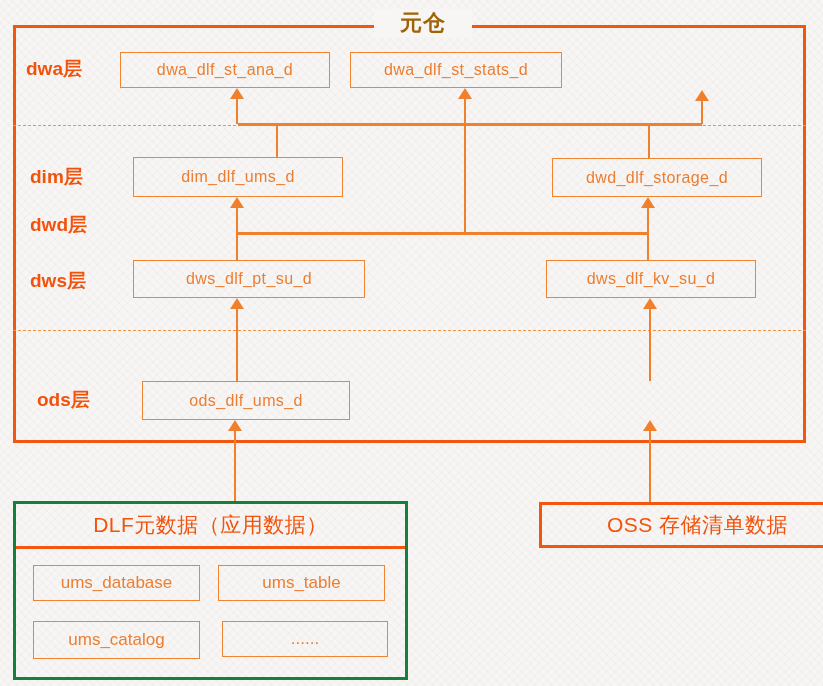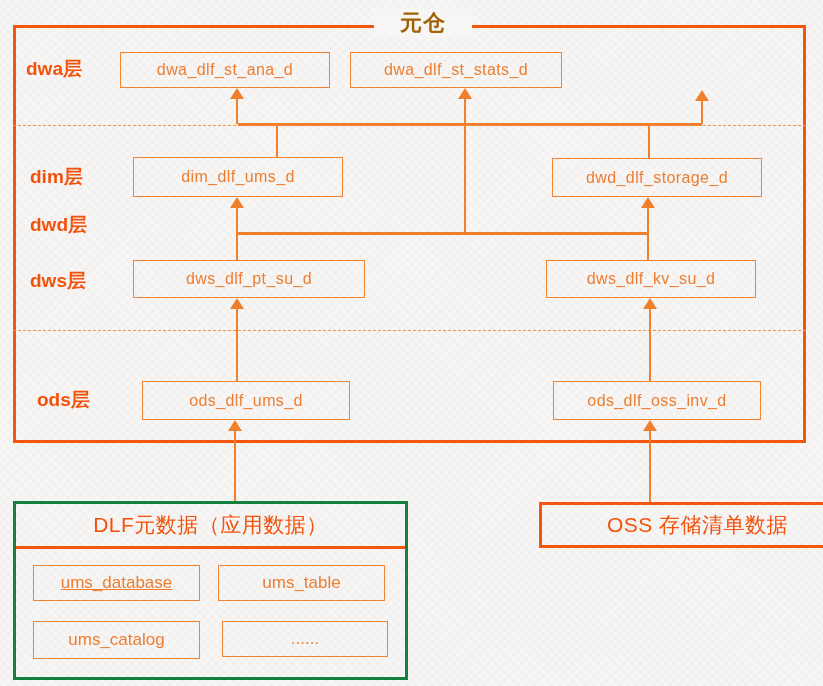--- a/index.html
+++ b/index.html
@@ -88,21 +88,21 @@
   .dlf-title{
     height:42px;border-bottom:3px solid #f3570f;
     display:flex;align-items:center;justify-content:center;
     color:#f3520b;font-size:21px;letter-spacing:0.5px;white-space:nowrap;
   }
   .sbox{
     position:absolute;box-sizing:border-box;
     border:1.5px solid #f08431;color:#ed7d31;font-size:17px;
     display:flex;align-items:center;justify-content:center;white-space:nowrap;
   }
-  .s-db{left:17px;top:61px;width:167px;height:36px;text-decoration:underline;}
+  .s-db{left:17px;top:61px;width:167px;height:36px;}
   .s-table{left:202px;top:61px;width:167px;height:36px;}
   .s-catalog{left:17px;top:117px;width:167px;height:38px;}
   .s-dots{left:206px;top:117px;width:166px;height:36px;}
 
   .oss{
     position:absolute;left:539px;top:502px;width:317px;height:46px;
     box-sizing:border-box;border:3px solid #f3570f;
     display:flex;align-items:center;justify-content:center;
     color:#f3520b;font-size:21px;letter-spacing:0.5px;white-space:nowrap;
   }
@@ -150,21 +150,20 @@
   <div class="vl v-odsoss"></div>
   <div class="ah h-odsoss"></div>
 
   <div class="tbox b-stats">dwa_dlf_st_stats_d</div>
   <div class="tbox b-ana">dwa_dlf_st_ana_d</div>
   <div class="tbox b-dim">dim_dlf_ums_d</div>
   <div class="tbox b-storage">dwd_dlf_storage_d</div>
   <div class="tbox b-dwspt">dws_dlf_pt_su_d</div>
   <div class="tbox b-dwskv">dws_dlf_kv_su_d</div>
   <div class="tbox b-odsums">ods_dlf_ums_d</div>
-  <div class="tbox b-odsoss">ods_dlf_oss_inv_d</div>
 
   <div class="dlf">
     <div class="dlf-title">DLF元数据（应用数据）</div>
     <div class="sbox s-db">ums_database</div>
     <div class="sbox s-table">ums_table</div>
     <div class="sbox s-catalog">ums_catalog</div>
     <div class="sbox s-dots">......</div>
   </div>
 
   <div class="oss">OSS 存储清单数据</div>

